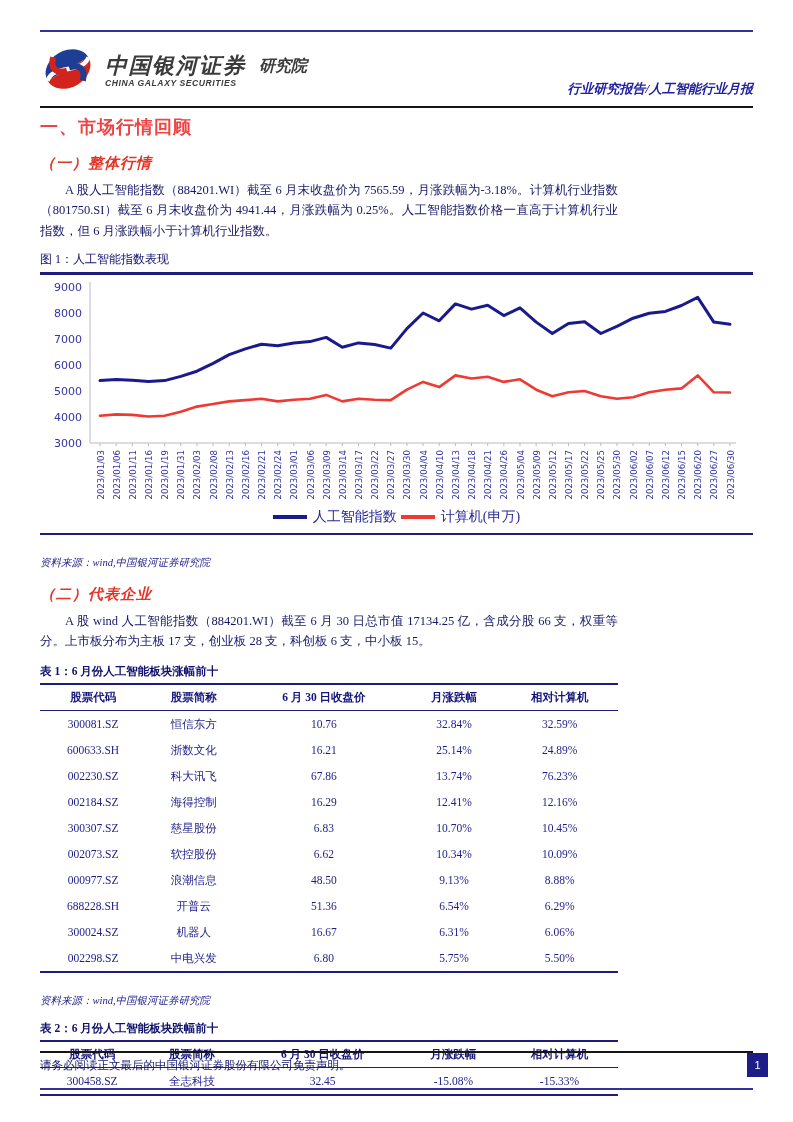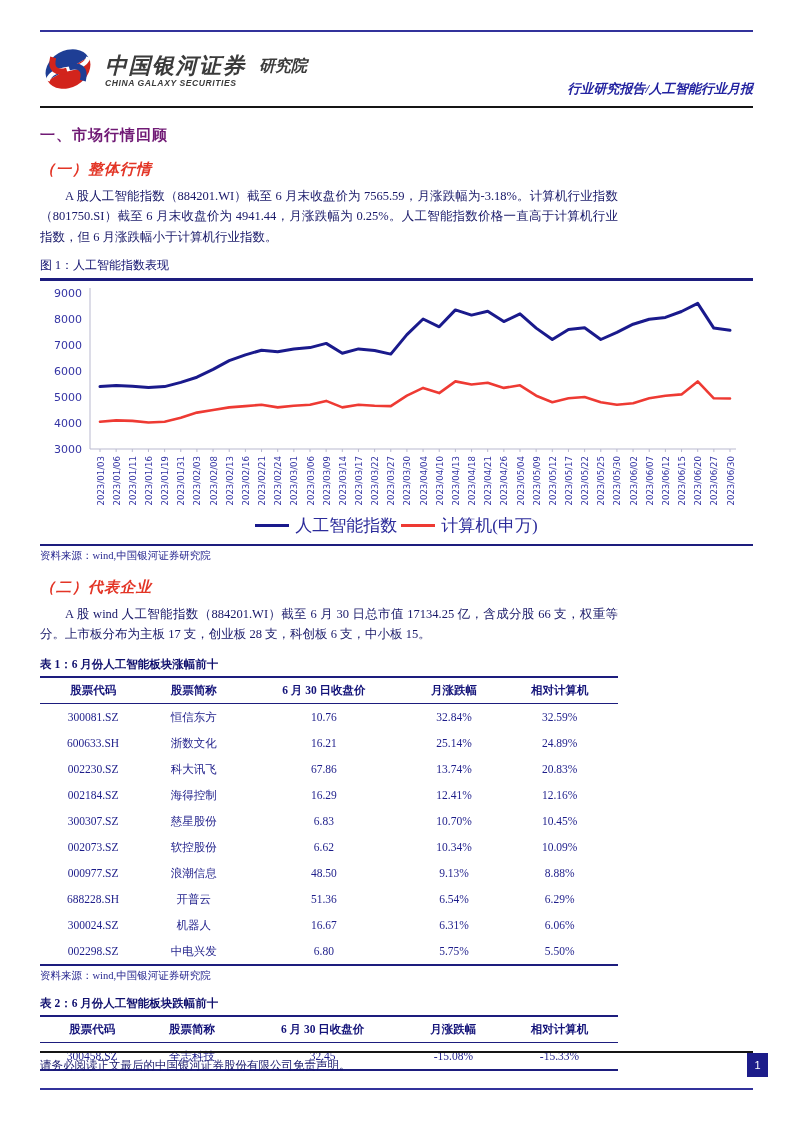--- a/index.html
+++ b/index.html
@@ -12,34 +12,34 @@
 
   .header { display:flex; justify-content:space-between; align-items:flex-end;
             padding:9px 0 5px; border-bottom:2px solid #151515;font-style:italic; }
   .logo-block { display:flex; align-items:center; gap:9px; }
   .logo-texts { display:flex; flex-direction:column; line-height:1.05; }
   .logo-cn { font-size:22px; font-weight:bold; color:#3b3b3b; letter-spacing:1.5px; font-family:"Liberation Sans","DejaVu Sans",sans-serif; }
   .logo-en { font-size:8.6px; font-weight:bold; color:#3b3b3b; letter-spacing:0.55px; font-family:"Liberation Sans","DejaVu Sans",sans-serif; margin-top:2px; }
   .logo-suffix { font-size:16px; font-weight:bold; color:#3b3b3b; margin-left:4px; padding-bottom:10px; font-family:"Liberation Sans","DejaVu Sans",sans-serif; }
   .report-type { font-size:13px; font-weight:bold; color:#2222a0; padding-bottom:3px; }
 
-  .h1 { margin:18px 0 4px; font-size:15px; font-weight:bold; color:#701a75; letter-spacing:1px; }
+  .h1 { margin:7px 0 4px; font-size:18px; font-weight:bold; color:#ef4444; letter-spacing:1px; }
   .h2 { margin:15px 0 7px; font-size:15px; font-weight:600; color:#e33526; letter-spacing:1px;font-style:italic; }
   .body-para { width:578px; font-size:12.5px; line-height:1.62; color:#181868;
                text-align:justify; text-indent:2em; margin:4px 0 8px; }
 
   .figure { margin-top:8px; }
   .fig-title { font-size:12px; font-weight:normal; color:#10106e; padding:2px 0 4px;
                border-bottom:3px solid #1d1d7e; }
   .fig-chart svg { display:block; }
   .legend { display:flex; justify-content:center; align-items:center; gap:4px;
-            font-size:17px; color:#2a2a9a; padding:1px 0 7px; }
+            font-size:14px; color:#2a2a9a; padding:1px 0 7px; }
   .legend-item { display:flex; align-items:center; gap:6px; }
   .legend-swatch { width:34px; height:3.5px; display:inline-block; }
-  .source { font-size:10.5px; color:#24248e; padding-top:3px; }
+  .source { font-style:italic; font-size:10.5px; color:#24248e; padding-top:21px; }
   .source.bordered { border-top:2.5px solid #1d1d7e; }
 
   .tblwrap { width:578px; margin-top:10px; }
   .tbl-title { font-size:11.5px; font-weight:bold; color:#10106e; padding:3px 0 4px;
                border-bottom:2.5px solid #1d1d7e; }
   table.data { width:100%; border-collapse:collapse; font-size:11.5px; color:#1d1d8a;
                border-bottom:2.5px solid #1d1d7e; }
   table.data thead th { font-weight:bold; text-align:center; padding:5px 2px;
                         border-bottom:1.5px solid #1d1d7e; color:#14147a; }
   table.data tbody td { text-align:center; padding:5.5px 2px; }
@@ -226,21 +226,21 @@
               <td>浙数文化</td>
               <td>16.21</td>
               <td>25.14%</td>
               <td>24.89%</td>
             </tr>
             <tr>
               <td>002230.SZ</td>
               <td>科大讯飞</td>
               <td>67.86</td>
               <td>13.74%</td>
-              <td>20.83%</td>
+              <td>76.23%</td>
             </tr>
             <tr>
               <td>002184.SZ</td>
               <td>海得控制</td>
               <td>16.29</td>
               <td>12.41%</td>
               <td>12.16%</td>
             </tr>
             <tr>
               <td>300307.SZ</td>

